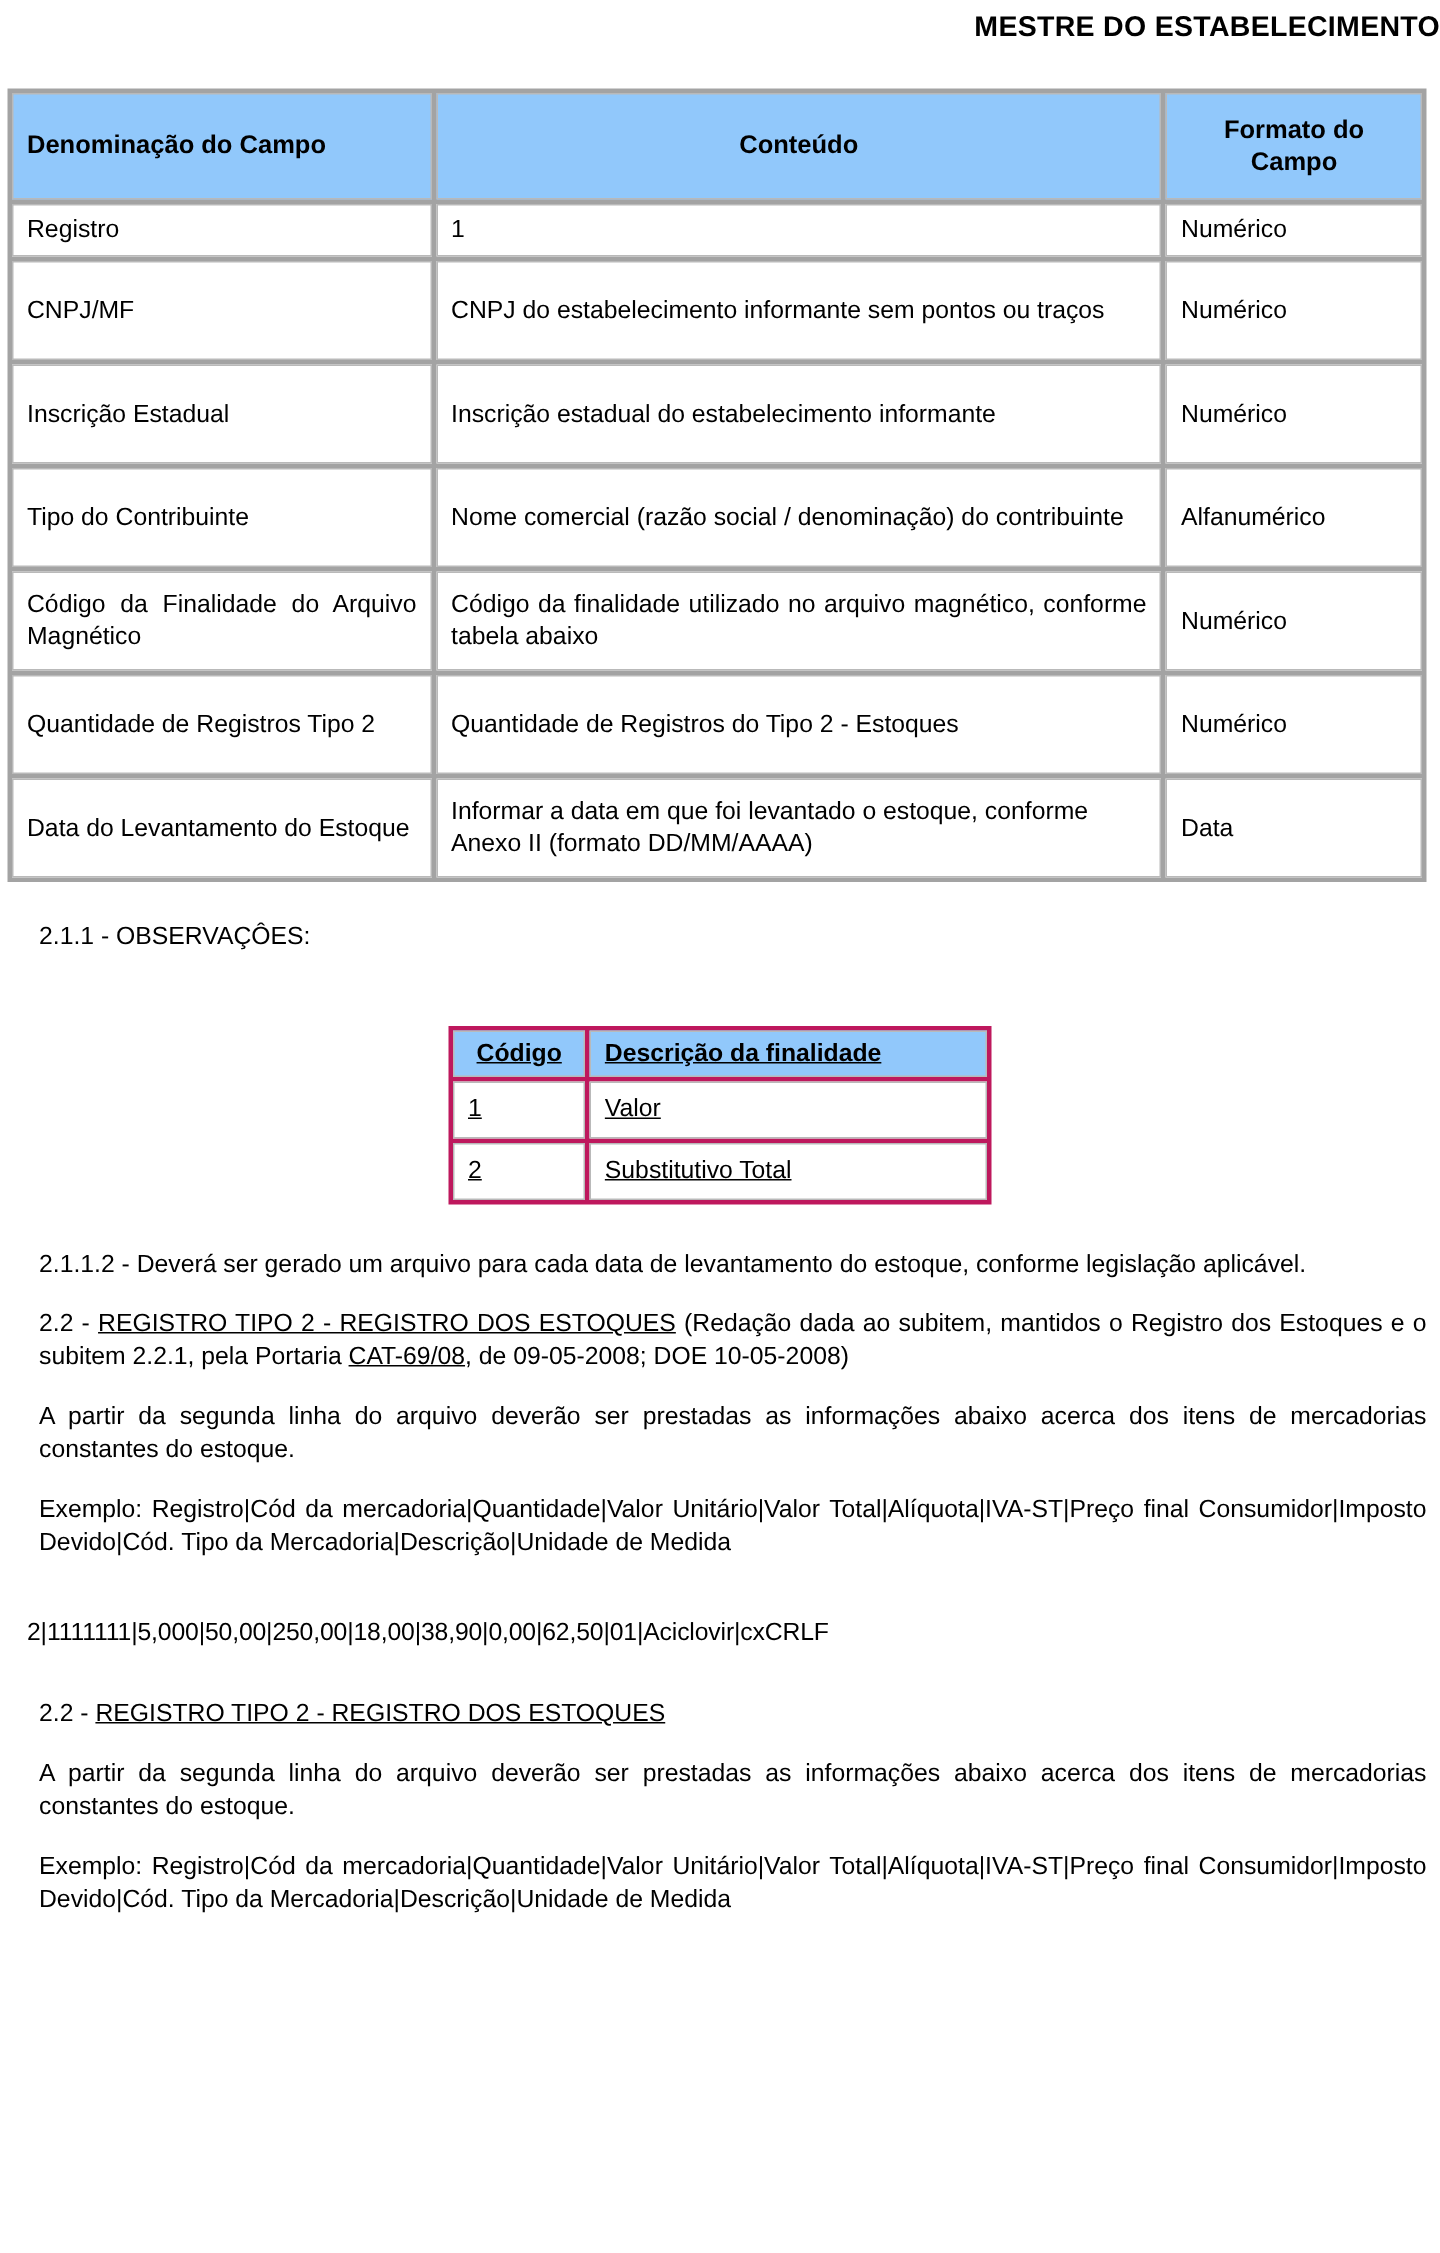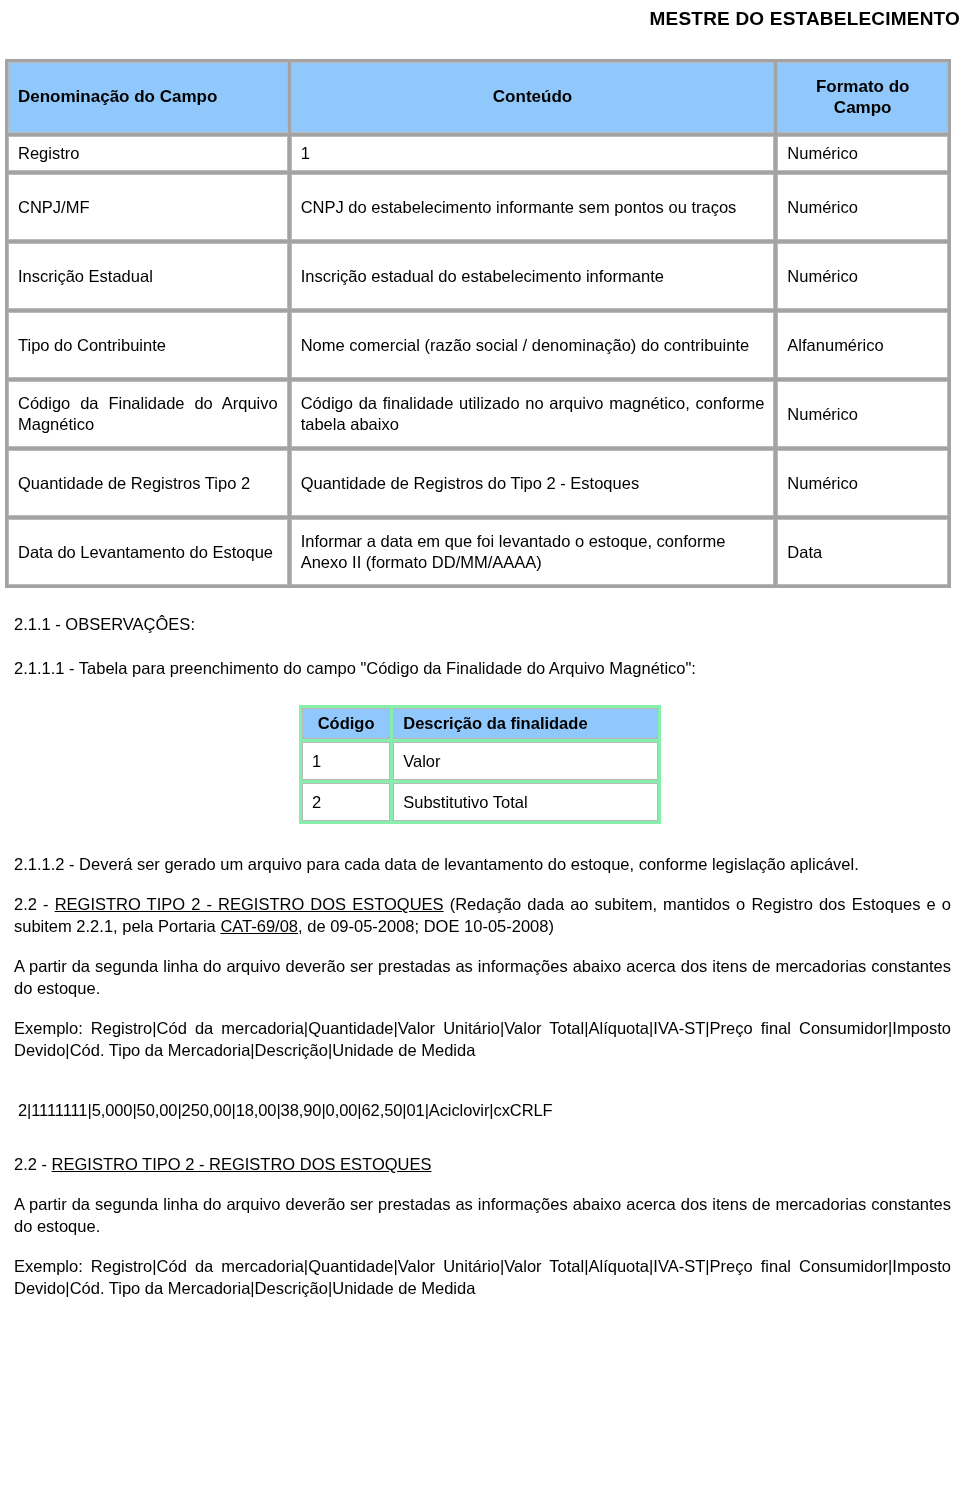--- a/index.html
+++ b/index.html
@@ -61,21 +61,21 @@
   .col-b { width: 479px; }
   .col-c { width: 169px; }
   .just { text-align: justify; text-align-last: left; }
   .cell-tall { height: 52px; }
 
   
   .para {
     font-size: 16.5px;
     line-height: 1.33;
     margin: 0;
-    padding: 0 9px 0 14px;
+    padding: 0 9px 0 26px;
     text-align: justify;
     text-align-last: left;
   }
   .para.nojust { text-align: left; }
   .u { text-decoration: underline; }
   .spacer-22 { height: 22px; }
   .spacer-18 { height: 18px; }
   .spacer-26 { height: 26px; }
   .spacer-30 { height: 30px; }
 
@@ -83,21 +83,22 @@
   .code-table-wrap {
     width: 100%;
     display: flex;
     justify-content: center;
   }
   .code-table {
     border-collapse: separate;
     border-spacing: 3px;
     width: 362px;
     table-layout: fixed;
-    background: #86efac;
+    background: #be185d;
+    text-decoration: underline;
   }
   .code-table th, .code-table td {
     border: 1px solid #b9b9b9;
     padding: 5px 9px;
     font-size: 16.5px;
     background: #ffffff;
     font-weight: normal;
     vertical-align: middle;
   }
   .code-table thead th {
@@ -174,21 +175,20 @@
       </tr>
     </tbody>
   </table>
 
   <div class="spacer-26"></div>
 
   <p class="para nojust">2.1.1 - OBSERVAÇÔES:</p>
 
   <div class="spacer-22"></div>
 
-  <p class="para nojust">2.1.1.1 - Tabela para preenchimento do campo "Código da Finalidade do Arquivo Magnético":</p>
 
   <div class="spacer-26"></div>
 
   <div class="code-table-wrap">
     <table class="code-table">
       <colgroup>
         <col class="code-col-a">
           <col class="code-col-b">
       </colgroup>
       <thead>

